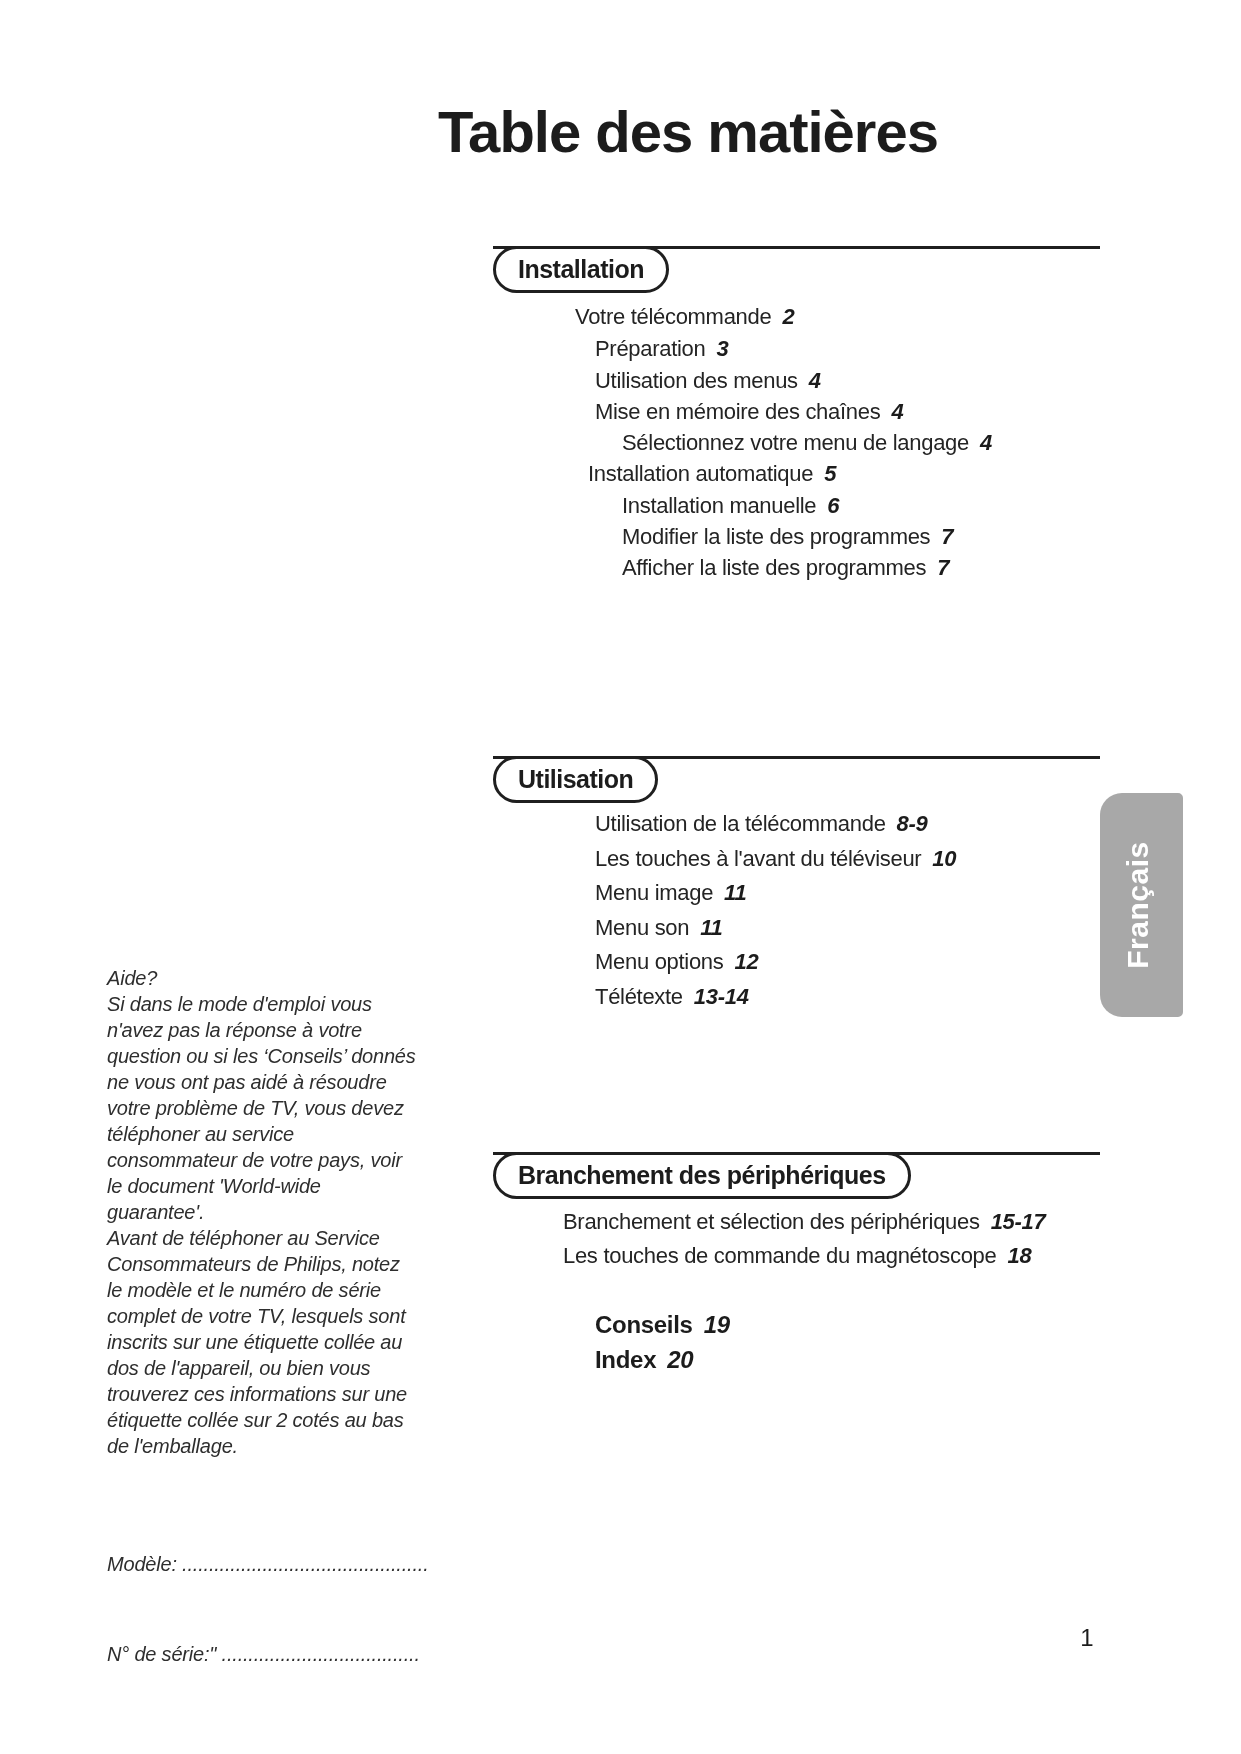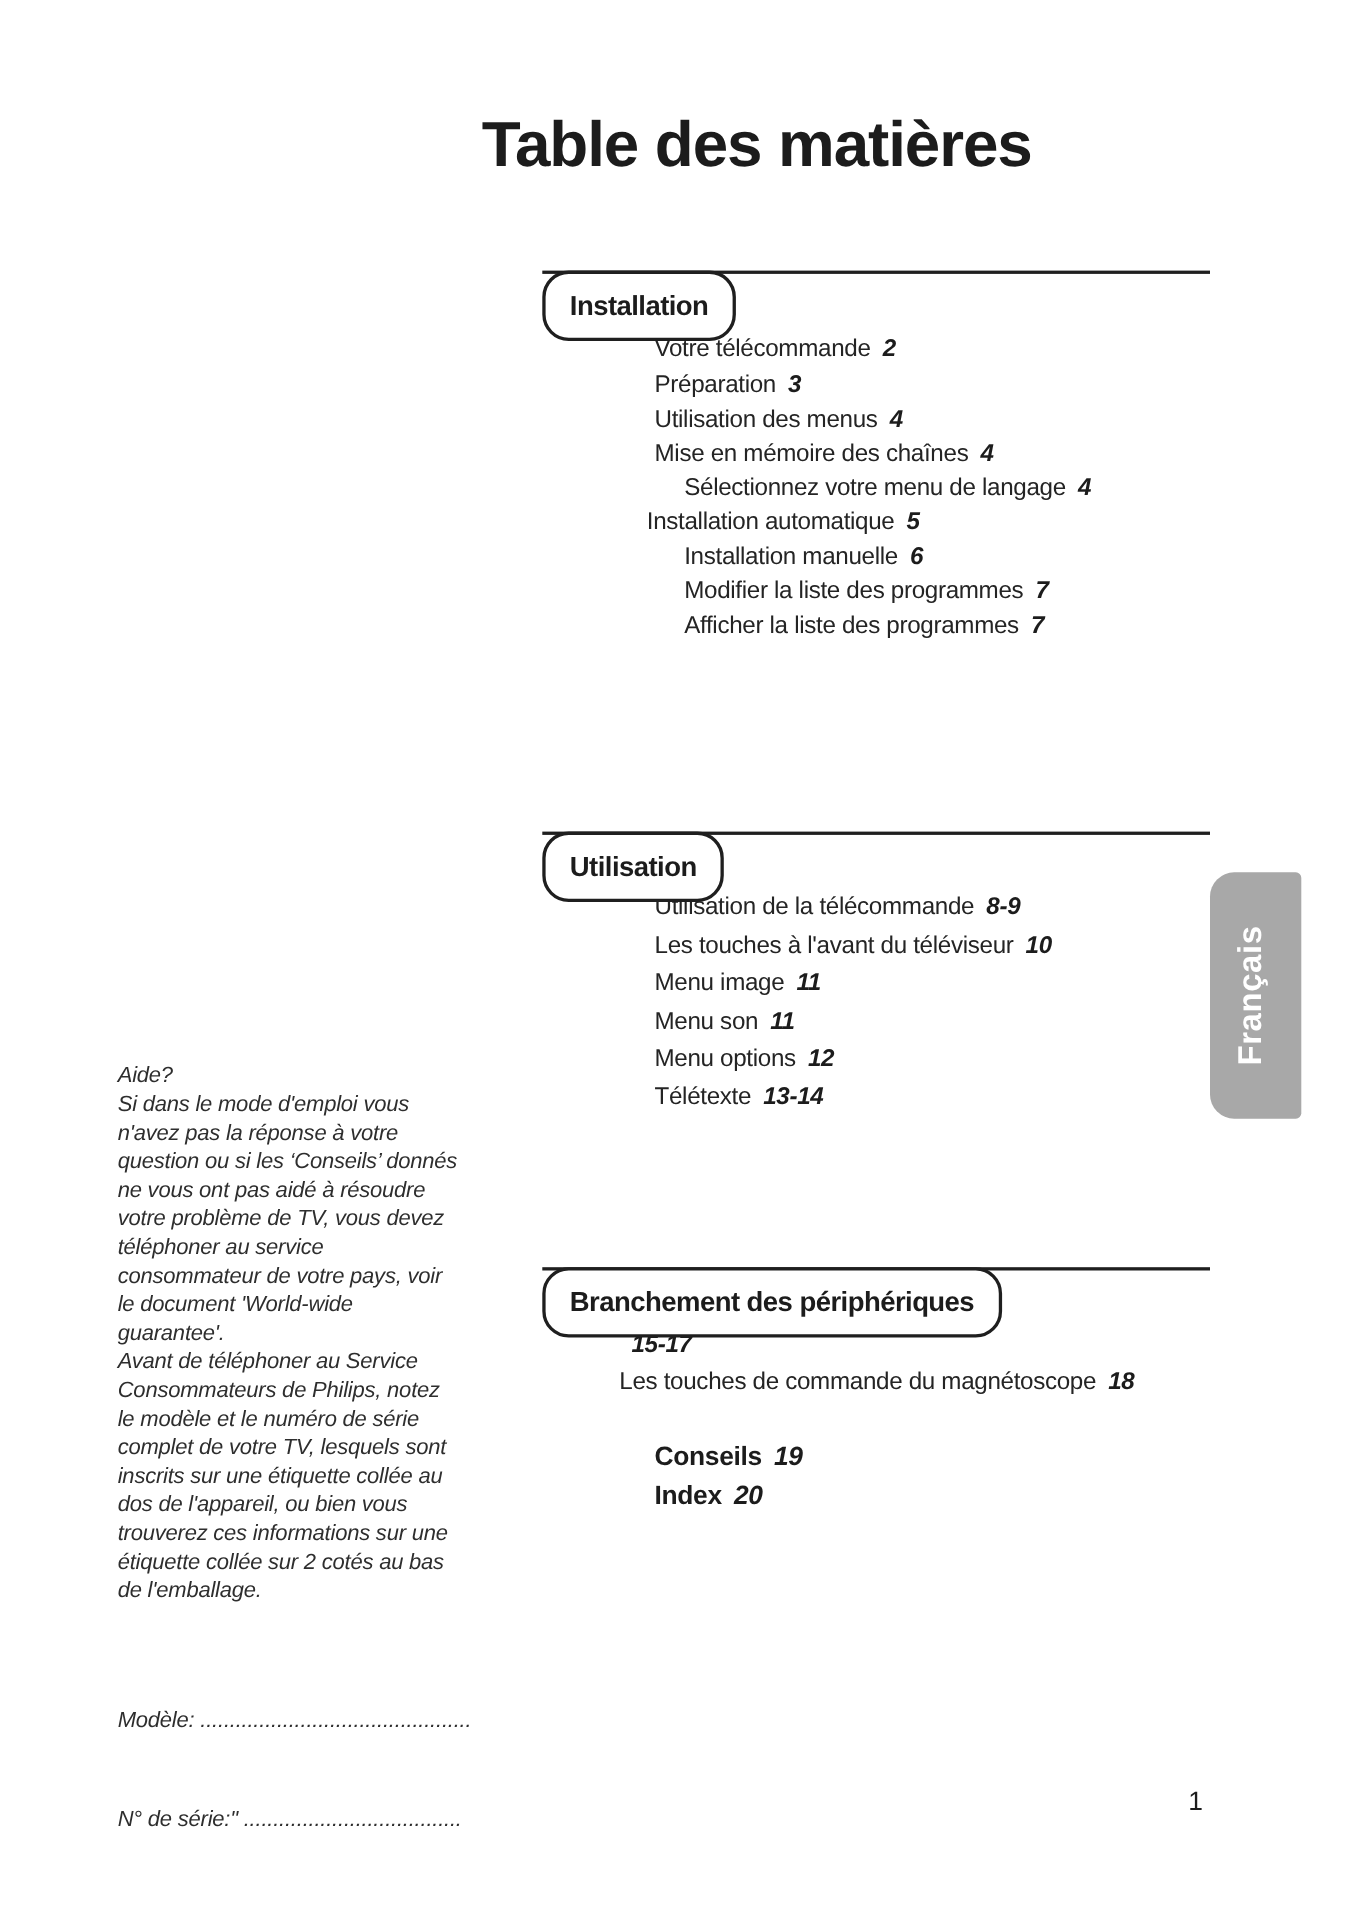--- a/index.html
+++ b/index.html
@@ -10,21 +10,21 @@
   }
   .page-title{
     position:absolute;left:438px;top:98px;
     font-size:58px;font-weight:bold;letter-spacing:-1px;color:#1c1c1c;
     white-space:nowrap;
   }
   .rule{
     position:absolute;height:3px;background:#1f1f1f;z-index:1;
   }
   .sbox{
-    position:absolute;z-index:2;height:64px;box-sizing:border-box;
+    position:absolute;z-index:2;height:47px;box-sizing:border-box;
     background:#ffffff;border:3px solid #1f1f1f;border-radius:24px;
     display:flex;align-items:center;padding:0 22px;
     font-size:25px;font-weight:bold;letter-spacing:-0.5px;white-space:nowrap;
     color:#1c1c1c;
   }
   .row{
     position:absolute;height:28px;display:flex;align-items:center;
     font-size:22px;letter-spacing:-0.3px;white-space:nowrap;color:#242424;
   }
   .row .pg{
@@ -58,21 +58,21 @@
 </head>
 <body>
 
 <div class="page-title">Table des matières</div>
 
 <div class="rule" style="left:493px;top:246px;width:607px;"></div>
 <div class="sbox" style="left:493px;top:246px;">
   <span>Installation</span>
 </div>
 
-<div class="row" style="left:595px;top:303px;justify-content:flex-end;">
+<div class="row" style="left:575px;top:303px;justify-content:flex-end;">
   <span>Votre télécommande</span>
   <span class="pg">2</span>
 </div>
 <div class="row" style="left:595px;top:335px;">
   <span>Préparation</span>
   <span class="pg">3</span>
 </div>
 <div class="row" style="left:595px;top:367px;">
   <span>Utilisation des menus</span>
   <span class="pg">4</span>
@@ -131,20 +131,21 @@
   <span>Télétexte</span>
   <span class="pg">13-14</span>
 </div>
 
 <div class="rule" style="left:493px;top:1152px;width:607px;"></div>
 <div class="sbox" style="left:493px;top:1152px;">
   <span>Branchement des périphériques</span>
 </div>
 
 <div class="row" style="left:563px;top:1208px;">
+  <span>Branchement et sélection des périphériques</span>
   <span class="pg">15-17</span>
 </div>
 <div class="row" style="left:563px;top:1242px;">
   <span>Les touches de commande du magnétoscope</span>
   <span class="pg">18</span>
 </div>
 
 <div class="row bold-row" style="left:595px;top:1311px;">
   <span>Conseils</span>
   <span class="pg">19</span>

